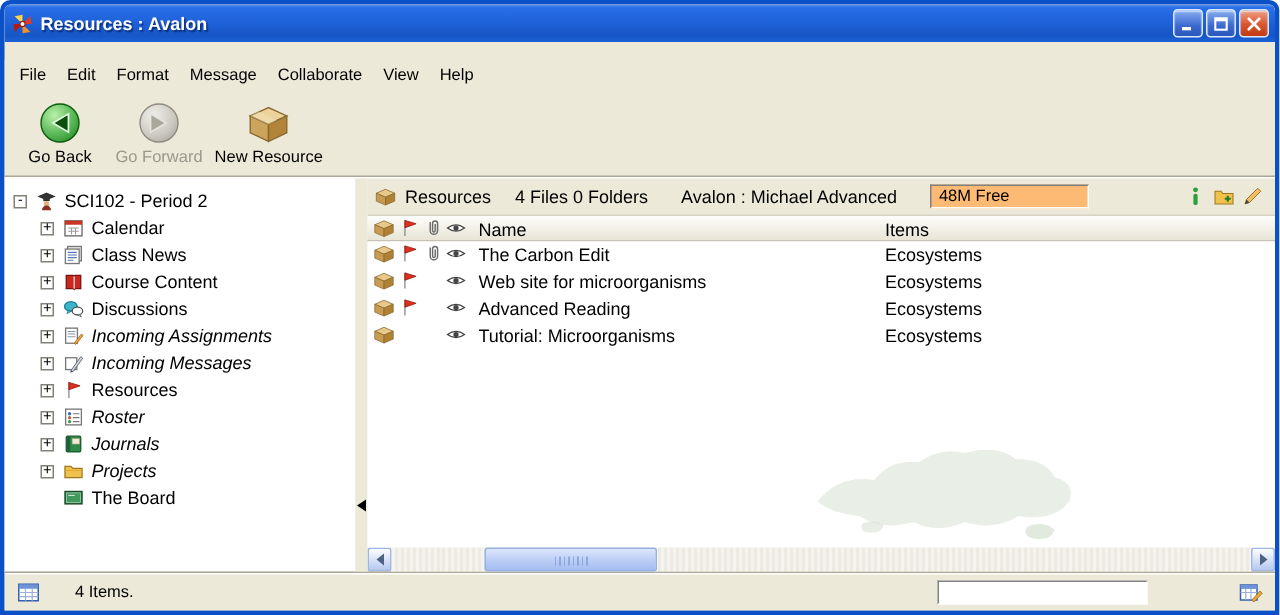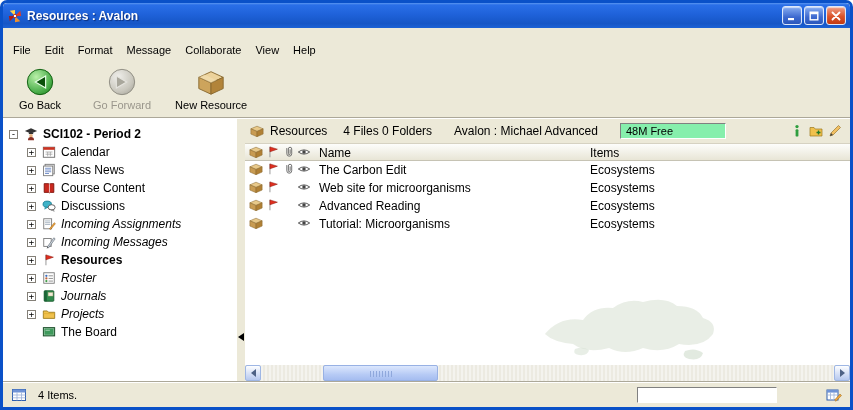--- a/index.html
+++ b/index.html
@@ -12,48 +12,48 @@
   .title-text{flex:1;white-space:nowrap;}
   .win-buttons{display:flex;gap:2px;}
   .win-btn{width:20px;height:19px;border-radius:3px;border:1px solid #dce8fb;display:flex;align-items:center;justify-content:center;
     background:linear-gradient(180deg,#88aef2,#3c69cf 60%,#2b57bb);box-shadow:inset 0 1px 1px rgba(255,255,255,.6);}
   .win-btn.close{background:linear-gradient(180deg,#f0a088,#da542c 55%,#c23a12);}
   .win-btn svg{width:12px;height:12px;display:block;}
   
   .menubar{height:20px;flex:none;display:flex;align-items:center;padding-left:3px;background:#ECE9D8;font-size:11px;margin-top:12px;}
   .menu-item{padding:3px 7px;color:#000;cursor:default;}
   
-  .toolbar{height:58px;flex:none;display:flex;align-items:flex-start;padding:3px 3px 0 4px;background:#ECE9D8;border-bottom:1px solid #ACA899;gap:16px;}
+  .toolbar{height:58px;flex:none;display:flex;align-items:flex-start;padding:3px 3px 0 4px;background:#ECE9D8;border-bottom:1px solid #ACA899;}
   .tb-btn{min-width:66px;display:flex;flex-direction:column;align-items:center;gap:2px;padding:4px 4px 2px;font-size:11px;color:#000;cursor:default;}
   .tb-btn.disabled{color:#9a968c;}
   .ticon{width:30px;height:30px;display:flex;}
   .ticon svg{width:100%;height:100%;display:block;}
   .tb-label{white-space:nowrap;}
   
   .main{flex:1;display:flex;border-top:1px solid #fff;min-height:0;background:#ECE9D8;}
   .tree-panel{width:234px;flex:none;background:#fff;overflow:hidden;}
   .tree{padding-top:6px;}
   .tree-row{height:18px;display:flex;align-items:center;padding-left:24px;cursor:default;white-space:nowrap;}
   .tree-row.root{padding-left:6px;}
   .expander{width:9px;height:9px;flex:none;border:1px solid #848078;background:#fff;color:#000;font-size:9px;
     display:flex;align-items:center;justify-content:center;margin-right:6px;font-family:"DejaVu Sans Mono",monospace;line-height:1;}
   .expander.hide{visibility:hidden;}
   .tree-icon{width:16px;height:15px;margin-right:5px;flex:none;}
   .tree-label{font-size:12px;color:#000;}
   .tree-label.italic{font-style:italic;}
-  .tree-label.bold{font-weight:bold;}
+  .tree-label.bold{font-weight:normal;}
   .splitter{width:8px;flex:none;background:#ECE9D8;position:relative;}
   .collapse-arrow{position:absolute;top:214px;right:1px;width:0;height:0;border-top:4px solid transparent;border-bottom:4px solid transparent;border-right:6px solid #000;}
   .list-panel{flex:1;display:flex;flex-direction:column;background:#fff;min-width:0;}
   .list-header{height:25px;flex:none;display:flex;align-items:center;background:#ECE9D8;padding:0 8px 0 5px;font-size:12px;color:#000;border-bottom:1px solid #D6D2C2;}
   .lh-icon{width:16px;height:15px;margin-right:6px;}
   .lh-title{margin-right:16px;}
   .lh-summary{margin-right:22px;}
   .lh-server{margin-right:22px;}
-  .lh-free{width:106px;height:16px;background:#86efac;border:1px solid;border-color:#808080 #fff #fff #808080;font-size:11px;padding:1px 5px;white-space:nowrap;}
+  .lh-free{width:106px;height:16px;background:#fdba74;border:1px solid;border-color:#808080 #fff #fff #808080;font-size:11px;padding:1px 5px;white-space:nowrap;}
   .lh-spacer{flex:1;}
   .lh-mini{width:13px;height:13px;margin-left:5px;cursor:default;}
   .colhead{height:17px;flex:none;position:relative;background:linear-gradient(#FDFDFB,#E8E5D6);border-bottom:1px solid #C6C3B4;font-size:12px;color:#000;}
   .cell{position:absolute;top:1px;height:16px;display:flex;align-items:center;}
   .pos-box{left:4px;width:16px;}
   .pos-flag{left:21px;width:15px;}
   .pos-clip{left:37px;width:15px;}
   .pos-eye{left:52px;width:17px;}
   .pos-name{left:74px;width:266px;overflow:hidden;white-space:nowrap;}
   .pos-module{left:345px;width:220px;white-space:nowrap;}
@@ -68,21 +68,21 @@
     background:linear-gradient(180deg,#FDFEFF,#CBD8F4 70%,#B6C8EE);border:1px solid #9EB6E4;border-radius:2px;}
   .sb-track{flex:1;position:relative;background:repeating-linear-gradient(90deg,#F4F3EE 0 2px,#ECEAE1 2px 4px);}
   .sb-thumb{position:absolute;left:62px;top:0;width:115px;height:16px;border:1px solid #98B1E4;border-radius:2px;
     background:linear-gradient(180deg,#DCE7FD,#B7CBF5 60%,#A5BDF0);}
   .sb-thumb:after{content:"";position:absolute;left:46px;top:5px;width:22px;height:6px;
     background:repeating-linear-gradient(90deg,#8FA8DC 0 1px,transparent 1px 3px);}
   .tri{width:0;height:0;}
   .tri.left{border-top:4px solid transparent;border-bottom:4px solid transparent;border-right:5px solid #4D6185;}
   .tri.right{border-top:4px solid transparent;border-bottom:4px solid transparent;border-left:5px solid #4D6185;}
   
-  .statusbar{height:26px;flex:none;display:flex;align-items:center;gap:11px;background:#ECE9D8;border-top:1px solid #ACA899;box-shadow:inset 0 1px 0 #fff;padding:0 8px;font-size:11px;color:#000;}
+  .statusbar{height:26px;flex:none;display:flex;align-items:center;gap:23px;background:#ECE9D8;border-top:1px solid #ACA899;box-shadow:inset 0 1px 0 #fff;padding:0 8px;font-size:11px;color:#000;}
   .sb-icon{width:16px;height:16px;}
   .status-spacer{flex:1;}
   .status-field{width:140px;height:16px;background:#fff;border:1px solid;border-color:#808080 #fff #fff #808080;margin-right:38px;}
 </style>
 </head>
 <body>
 
 <div class="window">
 
   <div class="titlebar">

